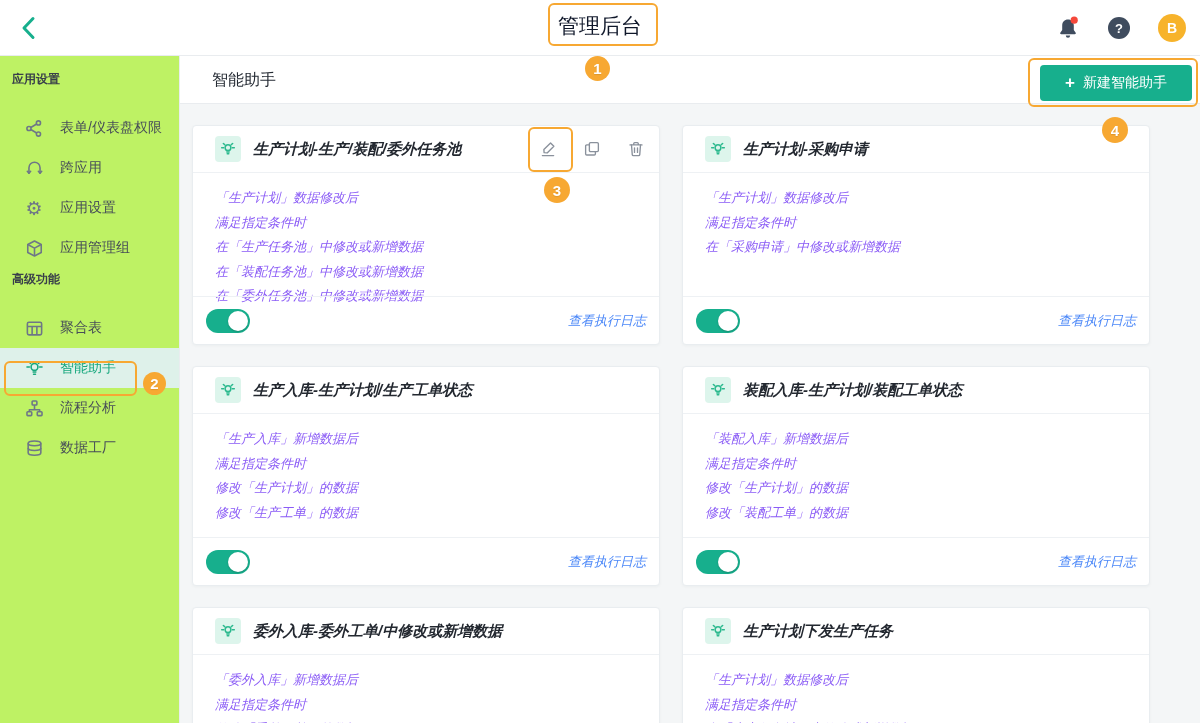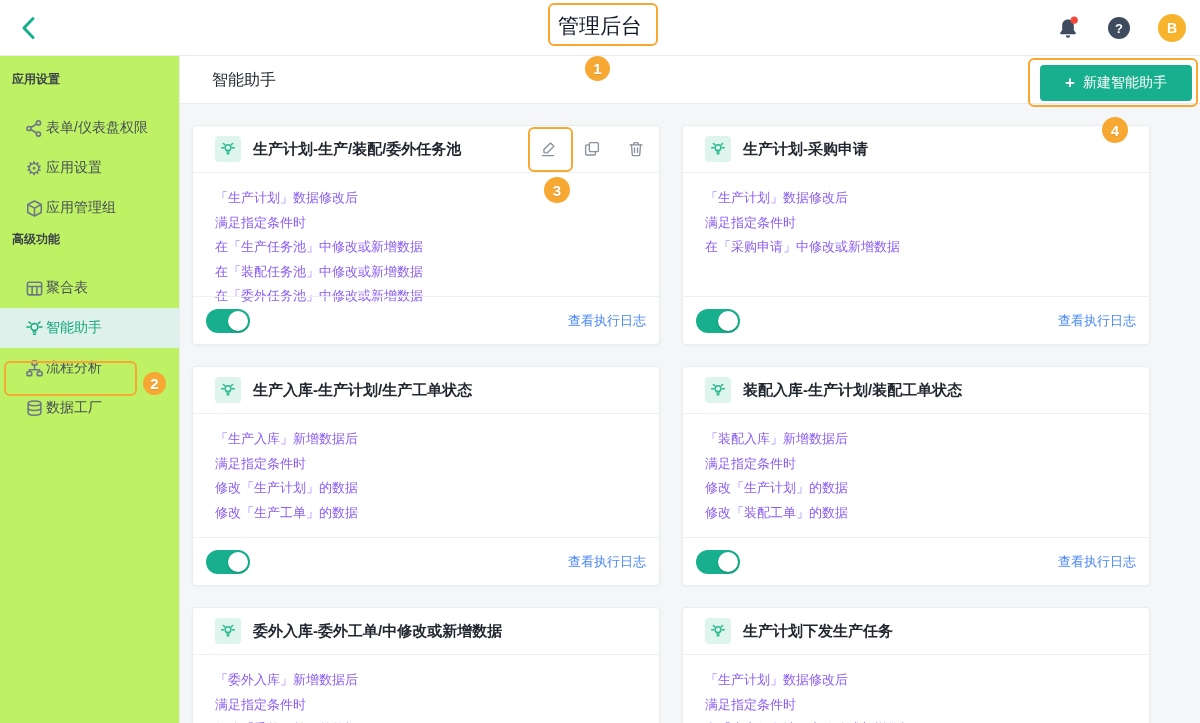--- a/index.html
+++ b/index.html
@@ -21,21 +21,21 @@
   .help-circle { width:22px; height:22px; border-radius:50%; background:#3f4c5e;
     color:#fff; font-size:13px; font-weight:bold; display:flex; align-items:center; justify-content:center; }
   .avatar { width:28px; height:28px; border-radius:50%; background:#f7b32b;
     color:#fff; font-size:14px; font-weight:bold; display:flex; align-items:center; justify-content:center; }
   
   .sidebar { position:absolute; top:56px; left:0; bottom:0; width:180px;
     background:#bef264; border-right:1px solid #e9ecef; padding-top:14px; z-index:2; }
   .side-section-label { font-size:12px; font-weight:bold; color:#39404a;
     padding:0 0 0 12px; height:18px; line-height:18px; margin-bottom:20px; }
   .side-section + .side-section { margin-top:2px; }
-  .side-item { height:40px; display:flex; align-items:center; gap:2px;
+  .side-item { height:40px; display:flex; align-items:center; gap:16px;
     padding-left:24px; font-size:14px; color:#474e58; cursor:pointer; }
   .side-item .sicon { width:20px; height:20px; display:flex; align-items:center;
     justify-content:center; color:#6e7787; flex:0 0 20px; }
   .glyph { font-family:"DejaVu Sans",sans-serif; font-size:19px; line-height:20px; }
   .side-item.active { background:#def1ea; color:#18a87e; }
   .side-item.active .sicon { color:#18a87e; }
   
   .main { position:absolute; top:56px; left:180px; right:0; bottom:0;
     background:#f4f6f7; overflow:hidden; }
   .main-header { position:relative; height:48px; background:#fff; border-bottom:1px solid #e9ecef; }
@@ -44,21 +44,21 @@
   .new-btn { position:absolute; right:8px; top:9px; width:152px; height:36px;
     background:#17af8d; border:none; border-radius:4px; color:#fff; font-size:14px;
     display:flex; align-items:center; justify-content:center; gap:8px; cursor:pointer;
     font-family:inherit; }
   .new-btn .plus { font-size:17px; font-weight:bold; line-height:1; margin-top:-1px; }
   
   .cards { padding:21px 0 0 12px; display:grid; grid-template-columns:468px 468px;
     column-gap:22px; row-gap:21px; }
   .card { position:relative; width:468px; height:220px; background:#fff;
     border:1px solid #e9edf0; border-radius:4px; box-shadow:0 1px 3px rgba(31,45,61,.04);
-    overflow:hidden; }
+    overflow:hidden;font-style:italic; }
   .card-header { height:47px; border-bottom:1px solid #eef1f4; display:flex;
     align-items:center; padding:0 14px 0 22px; }
   .bulb-badge { width:26px; height:26px; border-radius:4px; background:#ddf5ec;
     color:#2cb98e; display:flex; align-items:center; justify-content:center;
     margin-right:12px; flex:0 0 26px; }
   .card-title { font-size:15px; font-weight:bold; color:#232830; white-space:nowrap; }
   .card-actions { margin-left:auto; display:flex; align-items:center; gap:26px; color:#8a919c; }
   .card-actions .action { width:18px; height:18px; cursor:pointer; display:flex;
     align-items:center; justify-content:center; }
   .card-body { padding:13px 22px 0; font-size:13px; color:#8b5cf6; line-height:24.5px; }
@@ -111,20 +111,29 @@
           <circle cx="17" cy="5" r="2.6"></circle>
             <circle cx="5" cy="12" r="2.6"></circle>
             <circle cx="17" cy="19" r="2.6"></circle>
           <path d="M7.3 10.7 14.7 6.3M7.3 13.3 14.7 17.7"></path>
         </svg>
       </span>
       <span>表单/仪表盘权限</span>
     </div>
     <div class="side-item">
       <span class="sicon">
+        <svg width="19" height="19" viewBox="0 0 24 24" fill="none" stroke="currentColor" stroke-width="2" stroke-linecap="round" stroke-linejoin="round">
+          <path d="M5 18V11a7 7 0 0 1 14 0v7"></path>
+          <path d="M2.9 15.6 5 18l2.1-2.4M16.9 15.6 19 18l2.1-2.4"></path>
+        </svg>
+      </span>
+      <span>跨应用</span>
+    </div>
+    <div class="side-item">
+      <span class="sicon">
           <span class="glyph">⚙</span>
         </span>
       <span>应用设置</span>
     </div>
     <div class="side-item">
       <span class="sicon">
         <svg width="19" height="19" viewBox="0 0 24 24" fill="none" stroke="currentColor" stroke-width="2" stroke-linejoin="round">
           <polygon points="12,2.5 20.5,7 20.5,17 12,21.5 3.5,17 3.5,7"></polygon>
           <path d="M3.5 7 12 11.5 20.5 7M12 11.5V21.5"></path>
         </svg>

